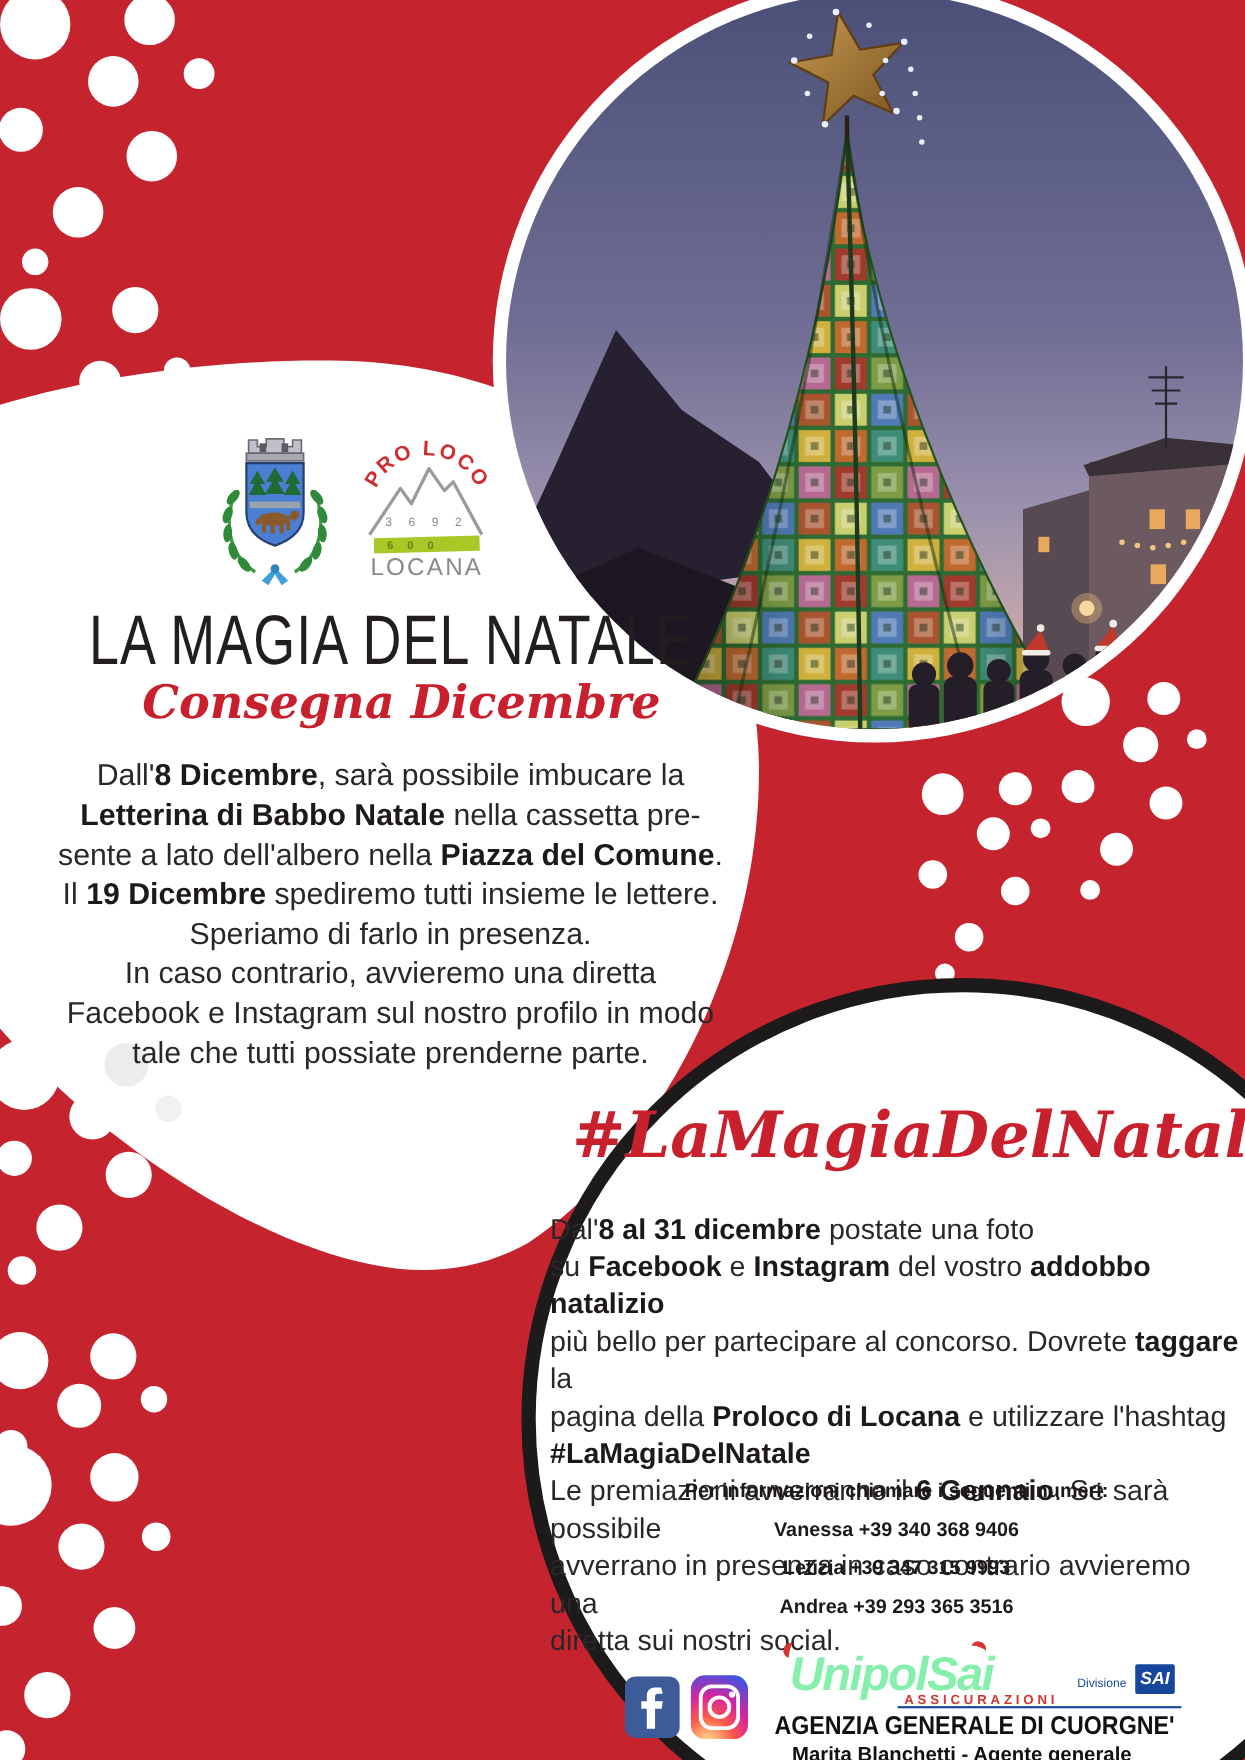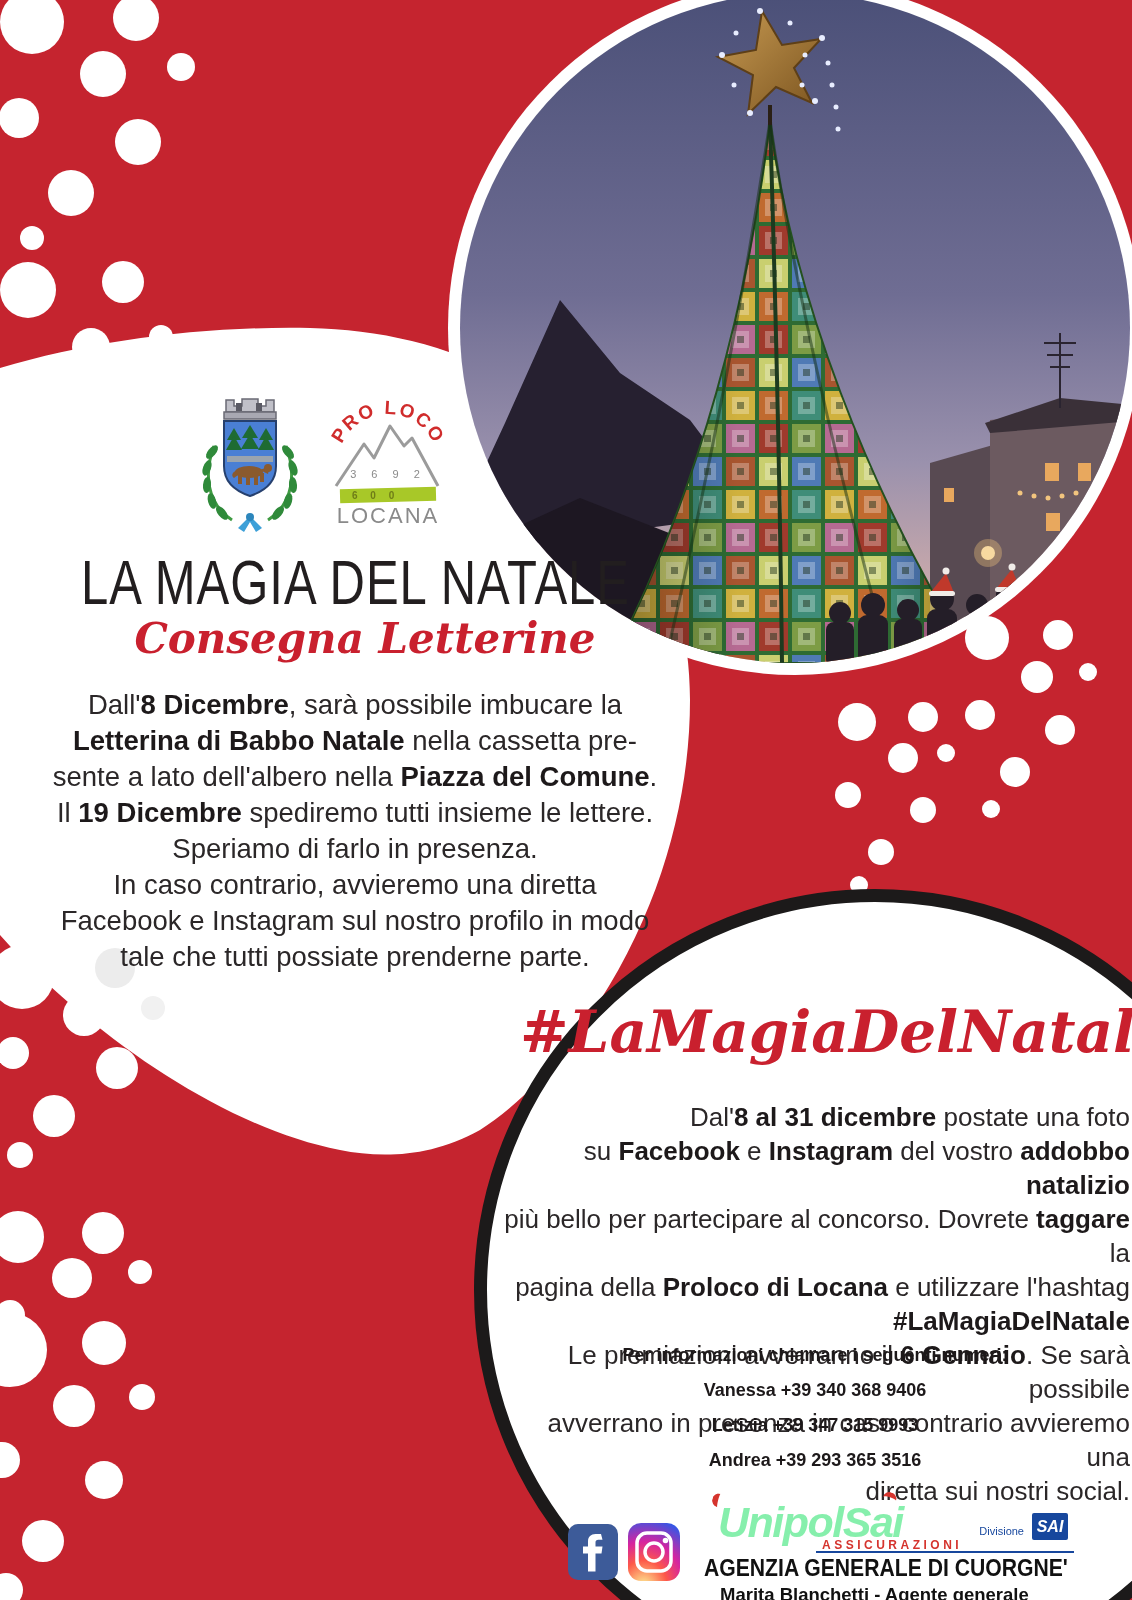--- a/index.html
+++ b/index.html
@@ -24,21 +24,21 @@
         font-family:"DejaVu Serif",serif;font-style:italic;font-weight:bold;
         font-size:42px;color:#c9202e;}
   .hero-par{position:absolute;left:52px;top:687px;width:606px;text-align:center;
         font-size:27.5px;line-height:36px;color:#2b2728;}
   .hero-par b,.contest-par b{font-weight:700;color:#1d191a;margin-top:44px;}
 
   
   .contest-hashtag{position:absolute;left:520px;top:998px;width:600px;text-align:center;
         font-family:"DejaVu Serif",serif;font-style:italic;font-weight:bold;
         font-size:58px;color:#c9202e;}
-  .contest-par{position:absolute;left:500px;top:1100px;width:630px;text-align:right;
+  .contest-par{position:absolute;left:500px;top:1100px;width:630px;text-align:left;
         font-size:26px;line-height:34px;color:#2b2728;}
   .contest-info{position:absolute;left:520px;top:1338px;width:590px;text-align:center;
         font-size:18px;line-height:35px;font-weight:700;color:#1d191a;}
 
   
   .social-row{position:absolute;left:568px;top:1498px;display:flex;gap:10px;align-items:center;}
   .unipol{position:relative;width:372px;margin-left:14px;color:#111;}
   .unipol-top{position:relative;height:56px;}
   .unipol-brand{position:absolute;left:14px;top:0px;font-size:43px;font-weight:700;
         color:#86efac;letter-spacing:-1.5px;font-style:italic;}
@@ -333,21 +333,21 @@
       <text x="62" y="90" text-anchor="middle" font-size="11" letter-spacing="6" fill="#8a8a8a" font-family="Liberation Sans, sans-serif">3 6 9 2</text>
       <rect x="14" y="100" width="96" height="14" fill="#a8c828" transform="rotate(-1.5 62 107)"></rect>
       <text x="26" y="111" font-size="10" letter-spacing="5" fill="#6f7d18" font-weight="bold" font-family="Liberation Sans, sans-serif">6 0 0</text>
       <text x="62" y="135" text-anchor="middle" font-size="22" letter-spacing="2" fill="#8a8a8a" font-family="Liberation Sans, sans-serif">LOCANA</text>
     </svg>
   </div>
 
   <div class="hero-title">
     <span>LA MAGIA DEL NATALE</span>
   </div>
-  <div class="hero-subtitle">Consegna Letterine</div>
+  <div class="hero-subtitle">Consegna Dicembre</div>
   <div class="hero-par"><span>Dall'</span><b>8 Dicembre</b><span>, sarà possibile imbucare la</span><br><b>Letterina di Babbo Natale</b><span> nella cassetta pre-</span><br><span>sente a lato dell'albero nella </span><b>Piazza del Comune</b><span>.</span><br><span>Il </span><b>19 Dicembre</b><span> spediremo tutti insieme le lettere.</span><br><span>Speriamo di farlo in presenza.</span><br><span>In caso contrario, avvieremo una diretta</span><br><span>Facebook e Instagram sul nostro profilo in modo</span><br><span>tale che tutti possiate prenderne parte.</span></div>
 
   <div class="contest-hashtag">#LaMagiaDelNatale</div>
   <div class="contest-par"><span>Dal'</span><b>8 al 31 dicembre</b><span> postate una foto</span><br><span>su </span><b>Facebook</b><span> e </span><b>Instagram</b><span> del vostro </span><b>addobbo natalizio</b><br><span>più bello per partecipare al concorso. Dovrete </span><b>taggare</b><span> la</span><br><span>pagina della </span><b>Proloco di Locana</b><span> e utilizzare l'hashtag</span><br><b>#LaMagiaDelNatale</b><br><span>Le premiazioni avverranno il </span><b>6 Gennaio</b><span>. Se sarà possibile</span><br><span>avverrano in presenza in caso contrario avvieremo una</span><br><span>diretta sui nostri social.</span></div>
   <div class="contest-info">
     <div>Per informazioni chiamare i seguenti numeri:</div>
     <div>Vanessa +39 340 368 9406</div>
     <div>Letizia +39 347 315 9993</div>
     <div>Andrea +39 293 365 3516</div>
   </div>

